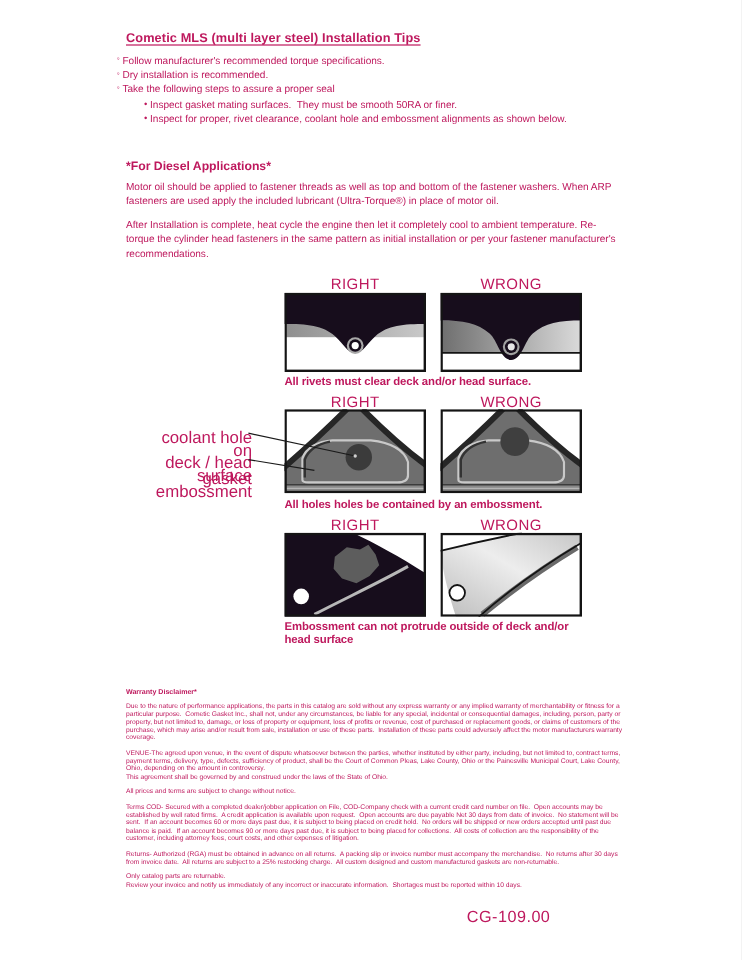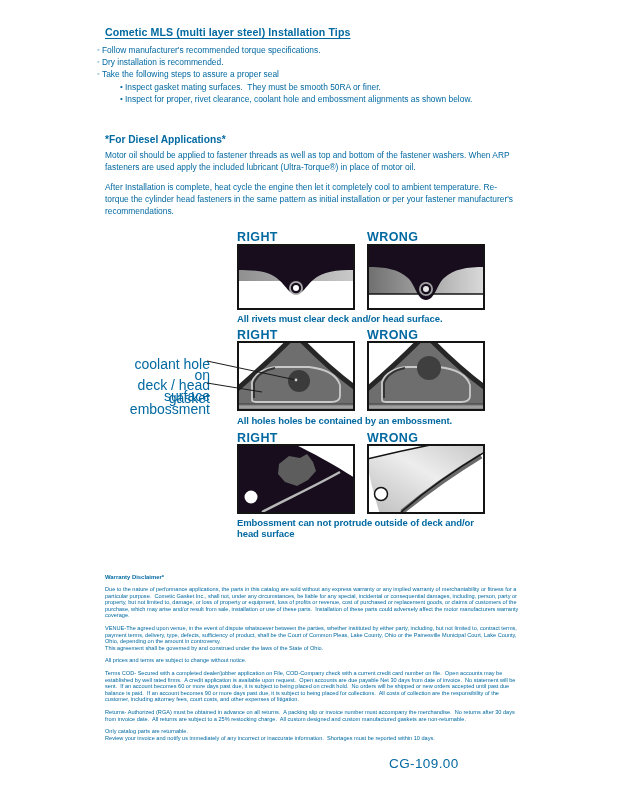--- a/index.html
+++ b/index.html
@@ -1,18 +1,18 @@
 <!DOCTYPE html>
 <html><head>
 <meta charset="utf-8">
 <style>
   html,body{margin:0;padding:0;background:#e8e8e8;}
   .page{
     position:relative;width:618px;height:800px;background:#ffffff;
-    font-family:"Liberation Sans", sans-serif;color:#0369a1;overflow:hidden;
+    font-family:"Liberation Sans", sans-serif;color:#be185d;overflow:hidden;
     margin:0 auto;
   }
   .pre{white-space:pre-wrap;}
 
   
   .title{
     position:absolute;left:105px;top:26px;
     font-size:10.6px;font-weight:bold;letter-spacing:.1px;
     text-decoration:underline;text-decoration-thickness:1.4px;text-underline-offset:2px;
   }
@@ -23,22 +23,22 @@
   .sub .mk{width:7px;flex:0 0 7px;font-size:8px;}
 
   
   .diesel{position:absolute;left:105px;top:118px;width:412px;}
   .diesel h2{margin:16px 0 4px 0;font-size:10.2px;font-weight:bold;}
   .diesel p{margin:0 0 8px 0;font-size:8.4px;line-height:12px;}
 
   
   .diagrams{position:absolute;left:0;top:228px;width:618px;height:330px;}
   .dg-label{
-    position:absolute;width:118px;text-align:left;
-    font-size:12.5px;font-weight:700;letter-spacing:.4px;
+    position:absolute;width:118px;text-align:center;
+    font-size:12.5px;font-weight:400;letter-spacing:.4px;
   }
   .panel{position:absolute;width:118px;}
   .panel svg{display:block;}
   .caption{position:absolute;font-size:9.5px;font-weight:600;line-height:11px;letter-spacing:-.1px;}
   .side-label{
     position:absolute;text-align:right;font-size:14px;line-height:10.5px;font-weight:400;margin-top:17px;
   }
   .leader{position:absolute;pointer-events:none;}
 
   

